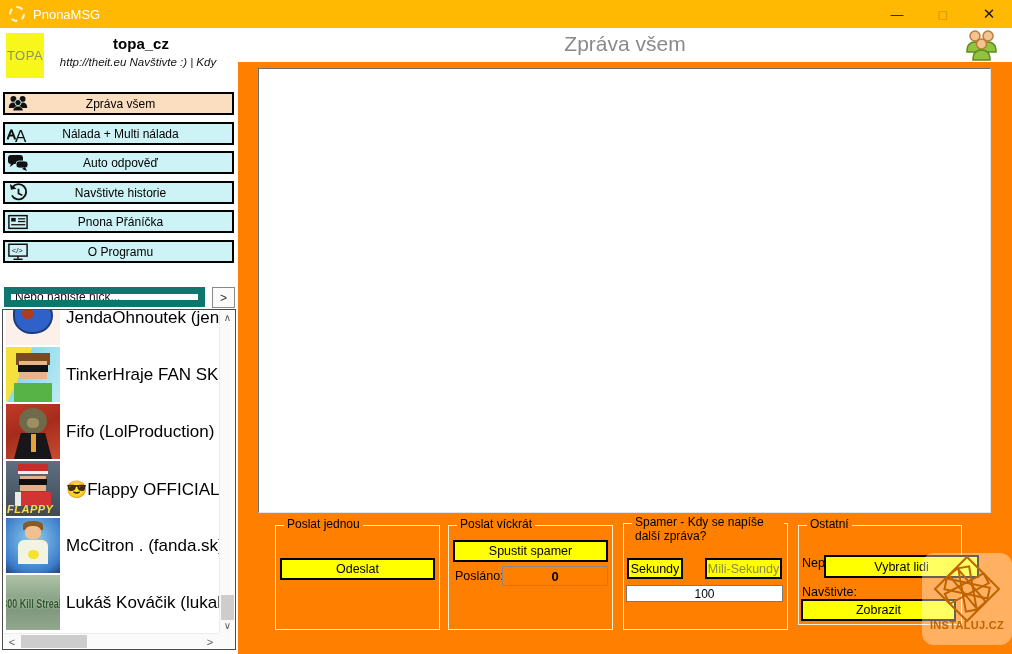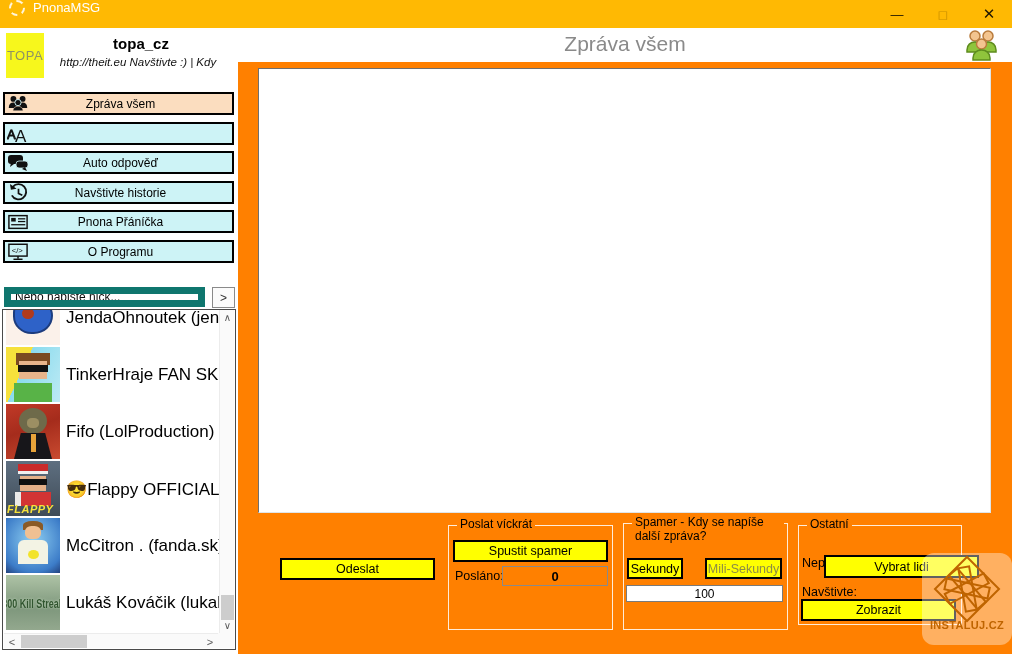--- a/index.html
+++ b/index.html
@@ -2,21 +2,21 @@
 <html><head>
 <meta charset="utf-8">
 <style>
   * { margin:0; padding:0; box-sizing:border-box; }
   html,body { width:1012px; height:654px; }
   body {
     font-family:"Liberation Sans", sans-serif;
     position:relative; overflow:hidden; background:#fff;
   }
   
-  .titlebar { position:absolute; left:0; top:0; width:1012px; height:28px; background:#FFB903; display:flex; }
+  .titlebar { position:absolute; left:0; top:0; width:1012px; height:28px; background:#FFB903; display:flex; align-items:center; }
   .app-icon { width:16px; height:16px; border:2px dashed rgba(255,255,255,.85); border-radius:50%; margin:0 8px 0 9px; }
   .app-title { color:#fff; font-size:13px; }
   .win-controls { position:absolute; right:0; top:0; height:28px; display:flex; }
   .win-btn { width:46px; height:28px; display:flex; align-items:center; justify-content:center; font-size:13px; color:#1d1400; cursor:default; }
   .win-btn.max { color:#C98F00; }
   .win-btn.close { font-size:15px; }
   
   .sidebar { position:absolute; left:0; top:28px; width:238px; height:626px; background:#fff; }
   .logo { position:absolute; left:6px; top:5px; width:38px; height:45px; background:#F7F71C; color:#8F9364; font-size:13px; display:flex; align-items:center; justify-content:center; letter-spacing:.5px; }
   .profile-name { position:absolute; left:48px; top:7px; width:186px; text-align:center; font-size:15px; font-weight:bold; color:#000; }
@@ -129,20 +129,21 @@
     </span>
     <span class="menu-label">Zpráva všem</span>
   </div>
   <div class="menu-item" style="top:94px">
     <span class="menu-icon">
       <svg width="22" height="18" viewBox="0 0 22 18">
           <text x="0" y="14" font-size="13" fill="none" stroke="#111" stroke-width="1" font-family="Liberation Sans, sans-serif">A</text>
           <text x="8" y="17" font-size="17" fill="#111" font-family="Liberation Sans, sans-serif">A</text>
         </svg>
     </span>
+    <span class="menu-label">Nálada + Multi nálada</span>
   </div>
   <div class="menu-item" style="top:123px">
     <span class="menu-icon">
       <svg width="20" height="16" viewBox="0 0 20 16">
           <rect x="0" y="0" width="15" height="9" rx="3" fill="#111"></rect>
           <path d="M3 8l-1 4 4-3z" fill="#111"></path>
           <rect x="8" y="6" width="12" height="7" rx="3" fill="#111" stroke="#CDF3F6" stroke-width=".8"></rect>
           <path d="M17 12l2 4-5-2z" fill="#111"></path>
         </svg>
     </span>
@@ -264,20 +265,23 @@
       <path d="M18 21c0-5 3.5-8 8-8s8 3 8 8v2H18z" fill="#8FC43C" stroke="#5E8C1E" stroke-width="1.5"></path>
       <circle cx="19.5" cy="15" r="5" fill="#F3C48F" stroke="#B97B3C" stroke-width="1.5"></circle>
       <path d="M11 29c0-5 3.8-8 8.5-8s8.5 3 8.5 8v2H11z" fill="#8FC43C" stroke="#5E8C1E" stroke-width="1.5"></path>
     </svg>
   </div>
 </div>
 
 <div class="main">
   <div class="message-area"></div>
 
+  <div class="groupbox g1">
+    <span class="gb-legend">Poslat jednou</span>
+  </div>
   <button class="ybtn btn-odeslat">Odeslat</button>
 
   <div class="groupbox g2">
     <span class="gb-legend">Poslat víckrát</span>
   </div>
   <button class="ybtn btn-spamer">Spustit spamer</button>
   <span class="poslano-label">Posláno:</span>
   <div class="poslano-field">0</div>
 
   <div class="groupbox g3">

